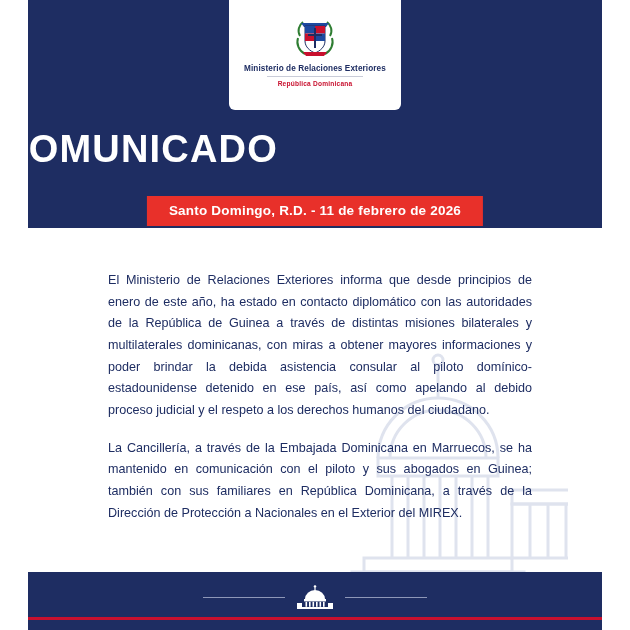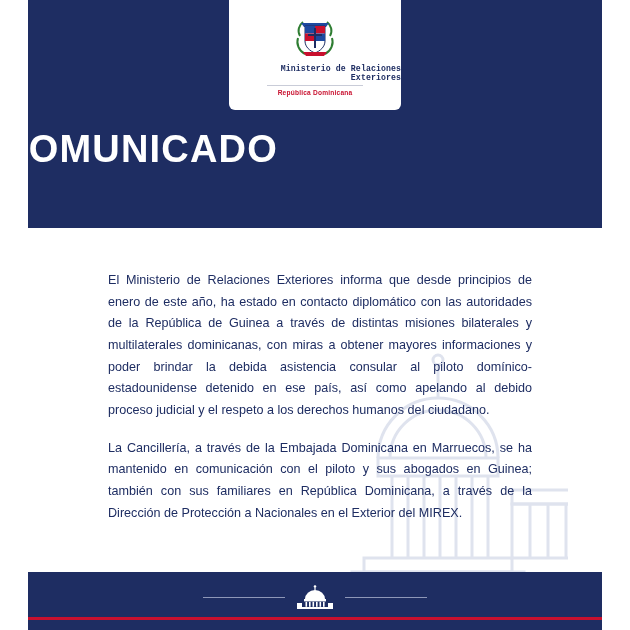--- a/index.html
+++ b/index.html
@@ -81,22 +81,21 @@
     position: relative;
   }
   .coat svg { display: block; }
 
   .ministry-name {
     font-size: 8.2px;
     font-weight: bold;
     color: #1e2d62;
     letter-spacing: 0.1px;
     margin-top: 4px;
-    text-align: right;
-    font-family: Liberation Mono, monospace;
+    text-align: left;
   }
   .ministry-divider {
     width: 96px;
     height: 1px;
     background: #c9ccd8;
     margin: 3px 0 3px 0;
   }
   .country-name {
     font-size: 6.6px;
     font-weight: bold;
@@ -254,20 +253,21 @@
         <path d="M11 38 H35 L32 42 H14 Z" fill="#c8102e"></path>
       </svg>
     </div>
     <div class="ministry-name">Ministerio de Relaciones Exteriores</div>
     <div class="ministry-divider"></div>
     <div class="country-name">República Dominicana</div>
   </div>
 
   <div class="title">COMUNICADO</div>
 
+  <div class="date-ribbon">Santo Domingo, R.D. - 11 de febrero de 2026</div>
 
   <div class="sheet-left-white"></div>
   <div class="sheet-right-white"></div>
 
   <div class="sheet">
 
     <div class="watermark">
       <svg viewBox="0 0 300 300" width="300" height="300" aria-hidden="true">
         <g fill="none" stroke="#dfe3ee" stroke-width="3">
 

